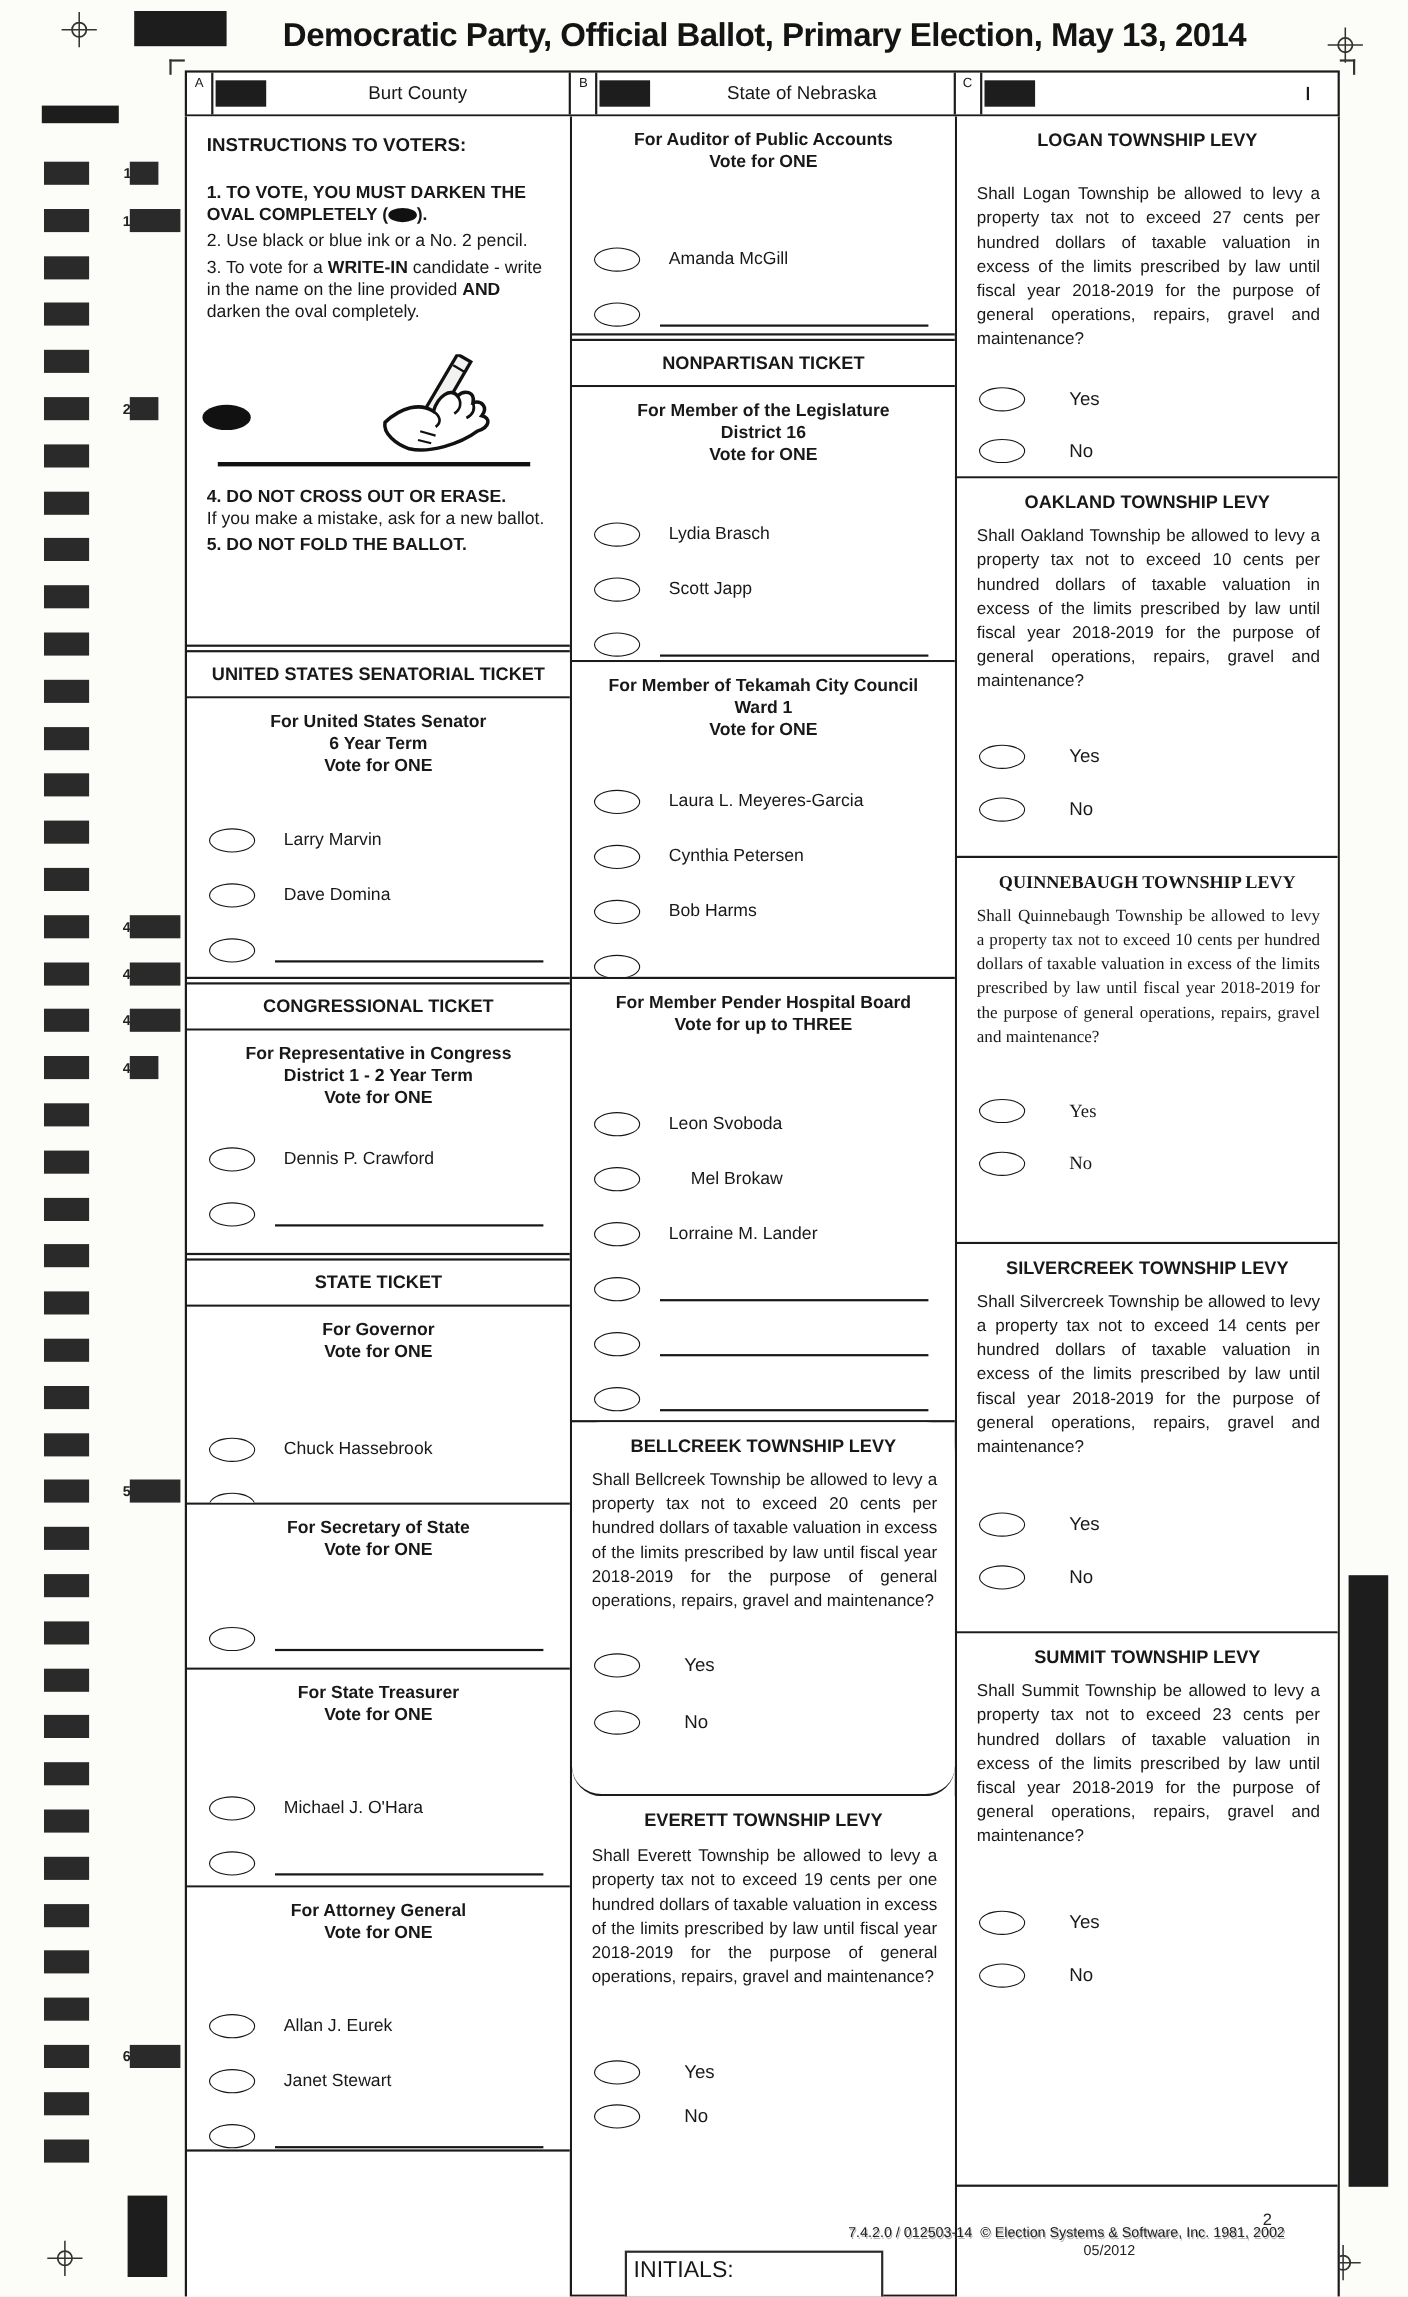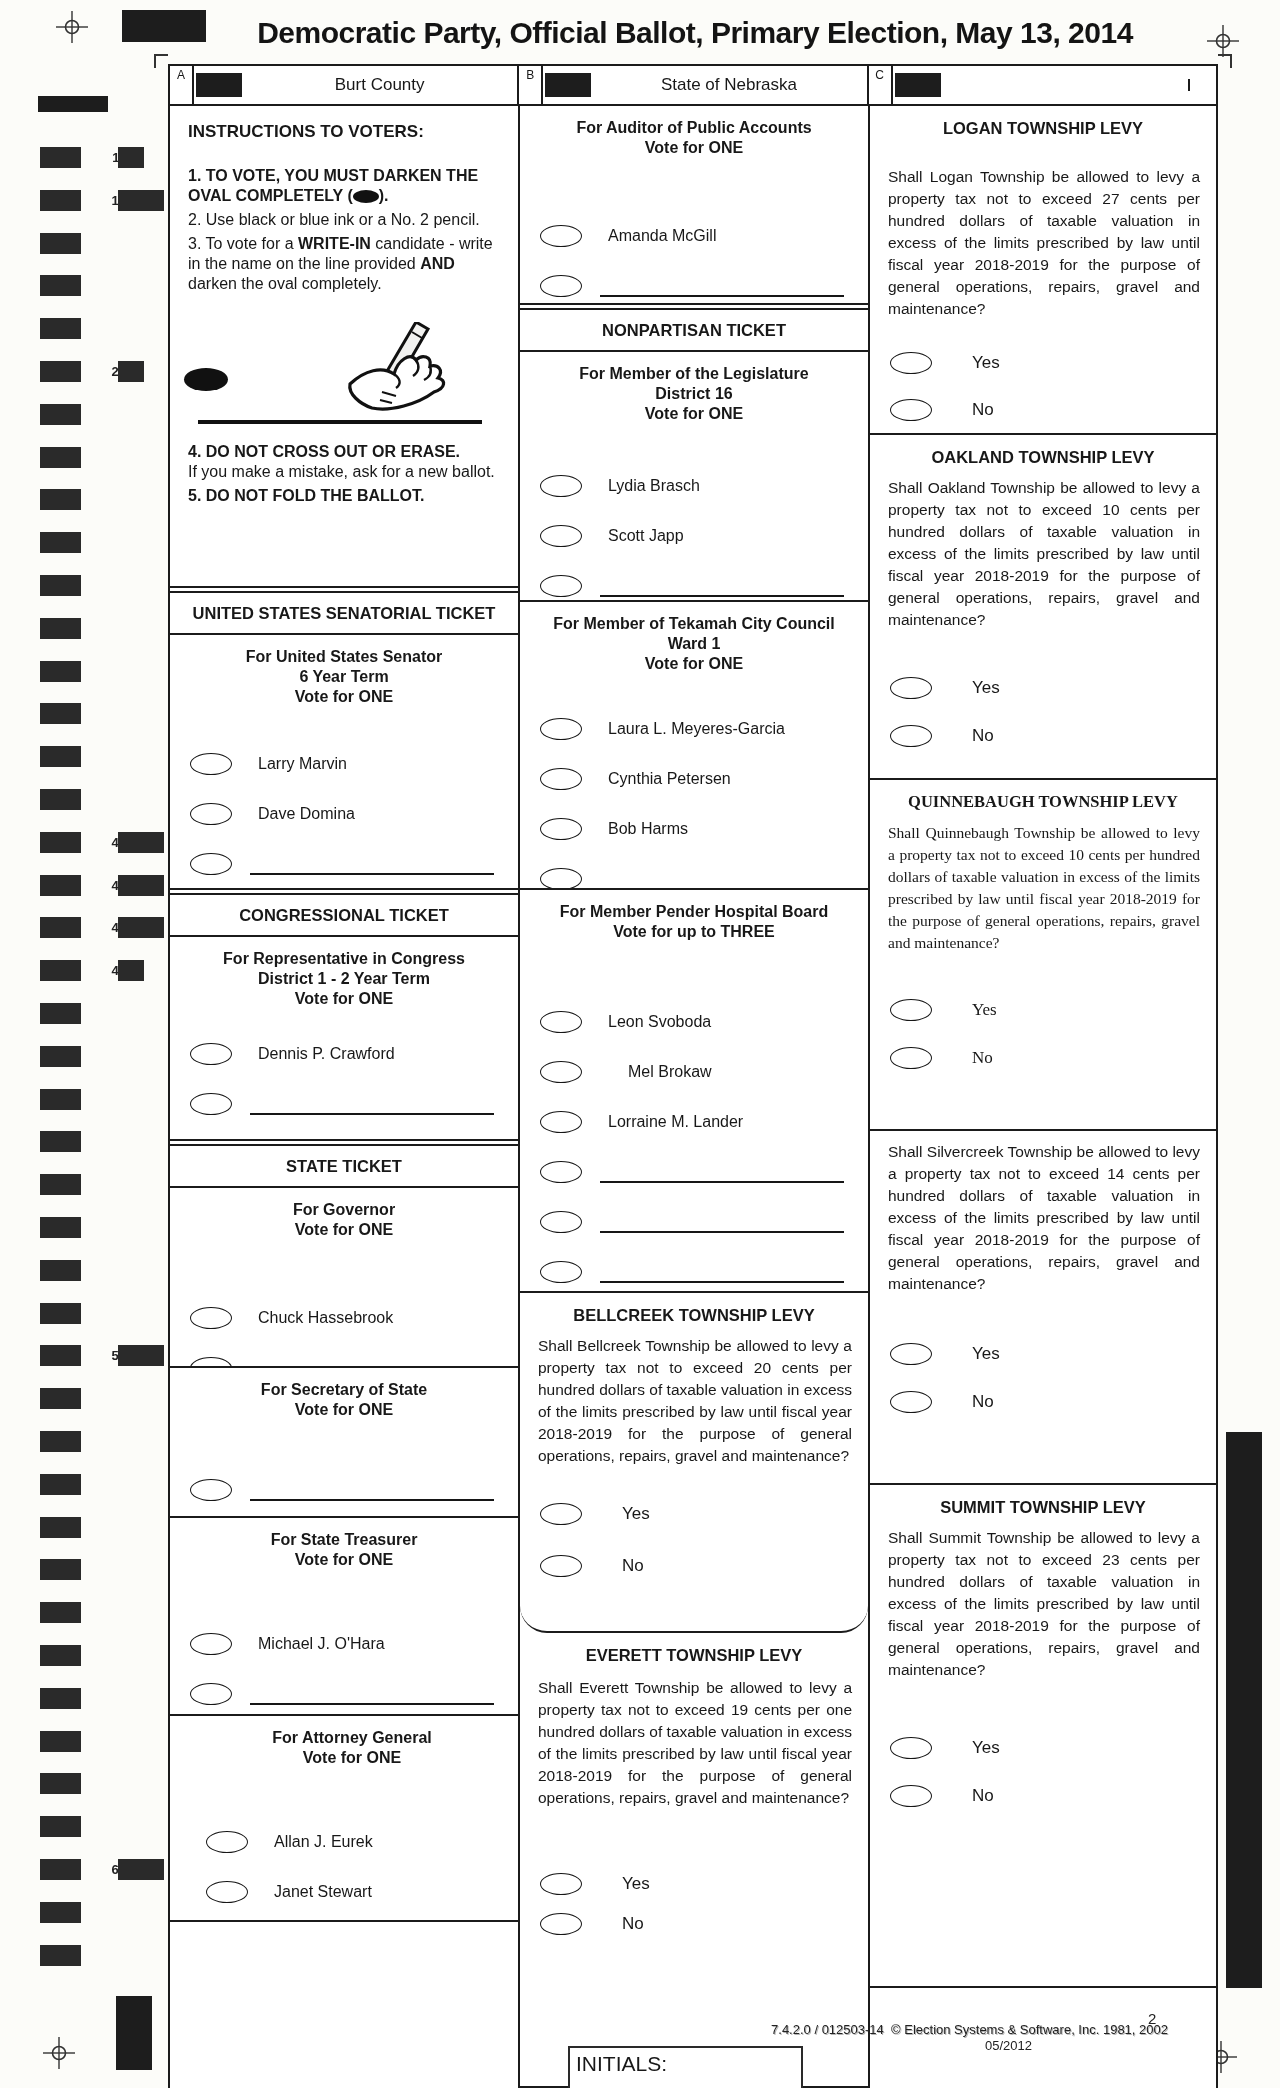--- a/index.html
+++ b/index.html
@@ -287,21 +287,21 @@
             </div>
             <div class="opt" style="margin-top: 63px;">
               <span class="oval"></span>
               <span class="cand">Michael J. O'Hara</span>
             </div>
             <div class="opt" style="margin-top: 28px;">
               <span class="oval"></span>
               <div class="wline"></div>
             </div>
           </div>
-          <div class="sec contest" style="height: 206px; padding-left: 16px;">
+          <div class="sec contest" style="height: 240px;">
             <div class="c-head">
               <div>For Attorney General</div>
               <div>Vote for ONE</div>
             </div>
             <div class="opt" style="margin-top: 63px;">
               <span class="oval"></span>
               <span class="cand">Allan J. Eurek</span>
             </div>
             <div class="opt" style="margin-top: 28px;">
               <span class="oval"></span>
@@ -459,20 +459,21 @@
             <div class="opt" style="margin-top: 45px;">
               <span class="oval"></span>
               <span class="yn">Yes</span>
             </div>
             <div class="opt" style="margin-top: 26px;">
               <span class="oval"></span>
               <span class="yn">No</span>
             </div>
           </div>
           <div class="sec levy" style="height: 354px;">
+            <div class="levy-head">SILVERCREEK TOWNSHIP LEVY</div>
             <div class="levy-q" style="margin-top: 10px;">Shall Silvercreek Township be allowed to levy a property tax not to exceed 14 cents per hundred dollars of taxable valuation in excess of the limits prescribed by law until fiscal year 2018-2019 for the purpose of general operations, repairs, gravel and maintenance?</div>
             <div class="opt" style="margin-top: 48px;">
               <span class="oval"></span>
               <span class="yn">Yes</span>
             </div>
             <div class="opt" style="margin-top: 26px;">
               <span class="oval"></span>
               <span class="yn">No</span>
             </div>
           </div>

